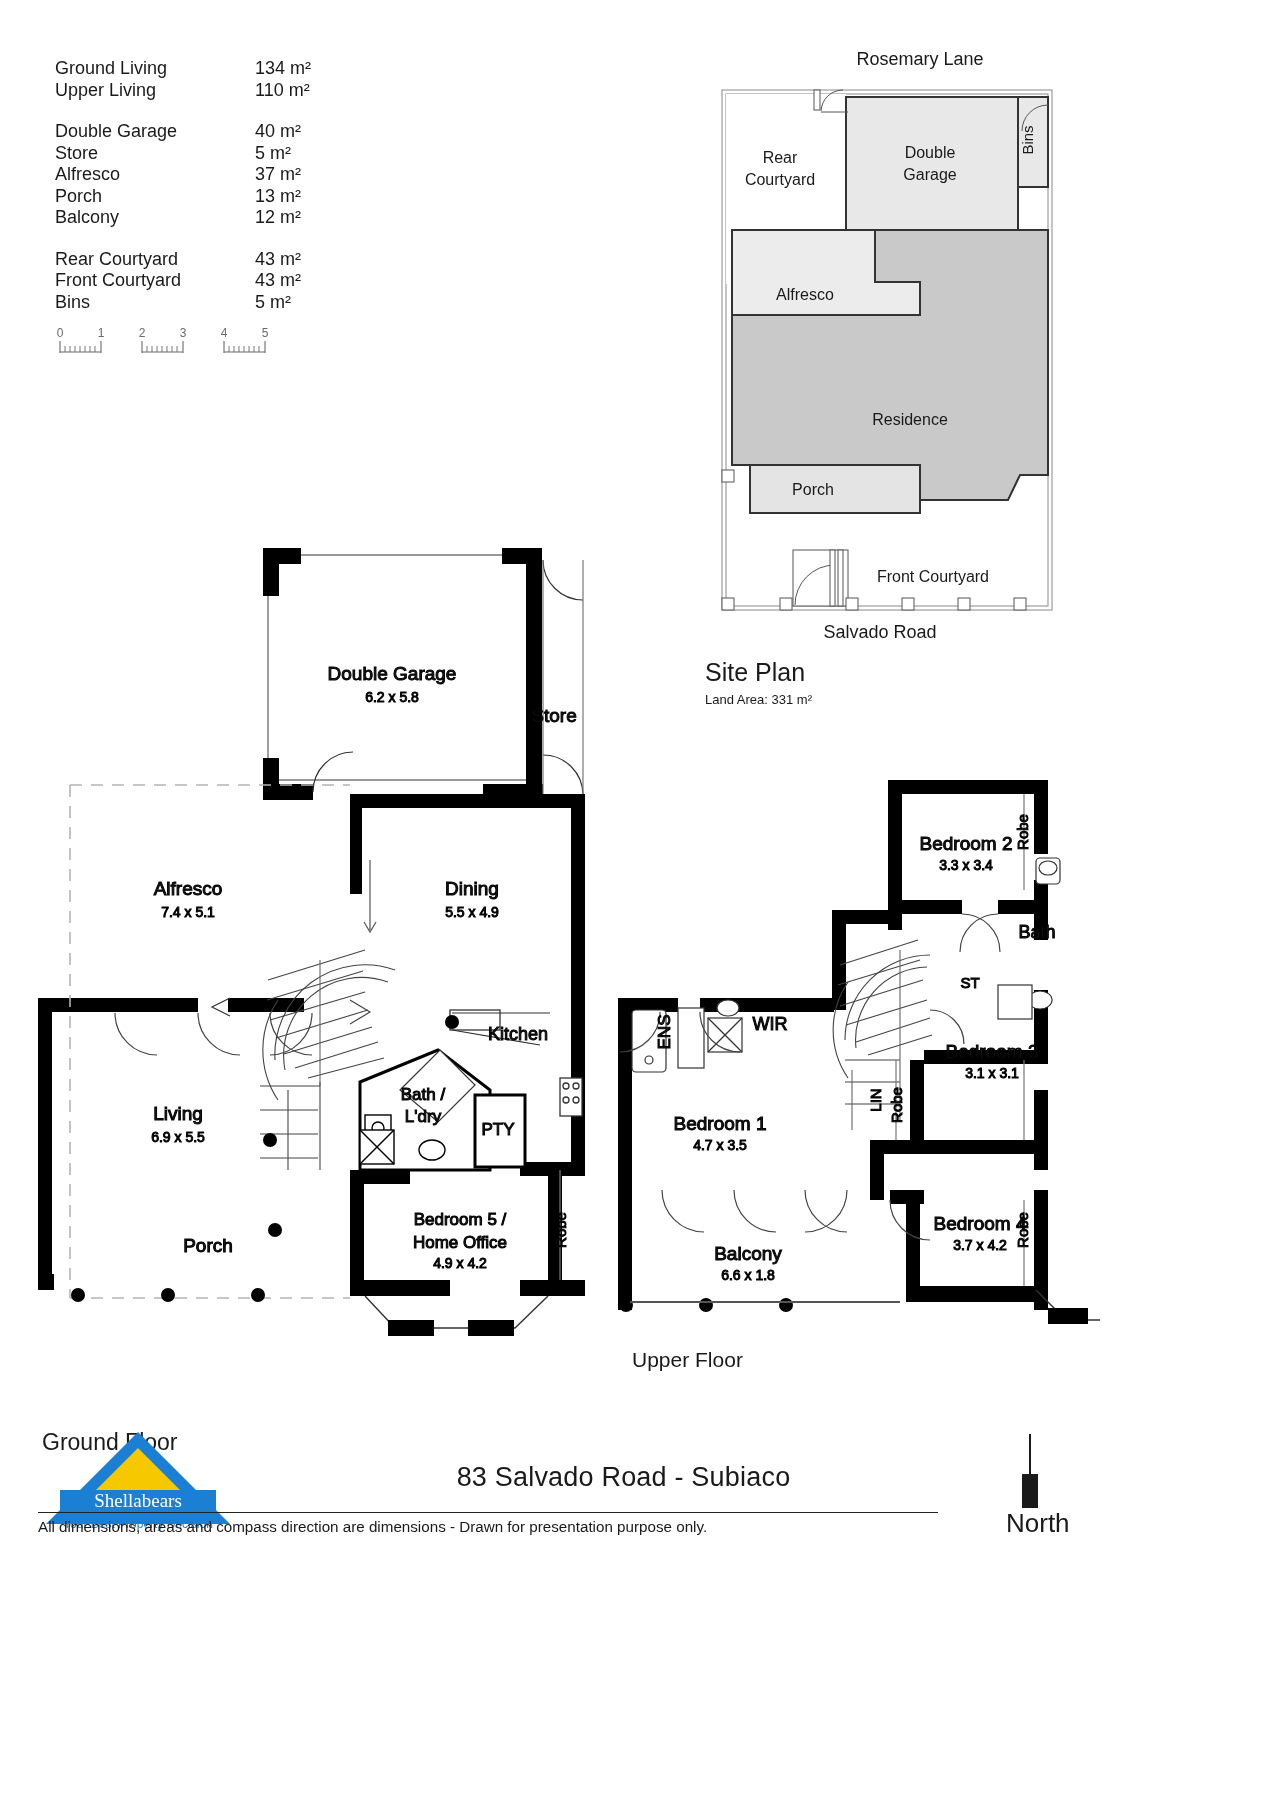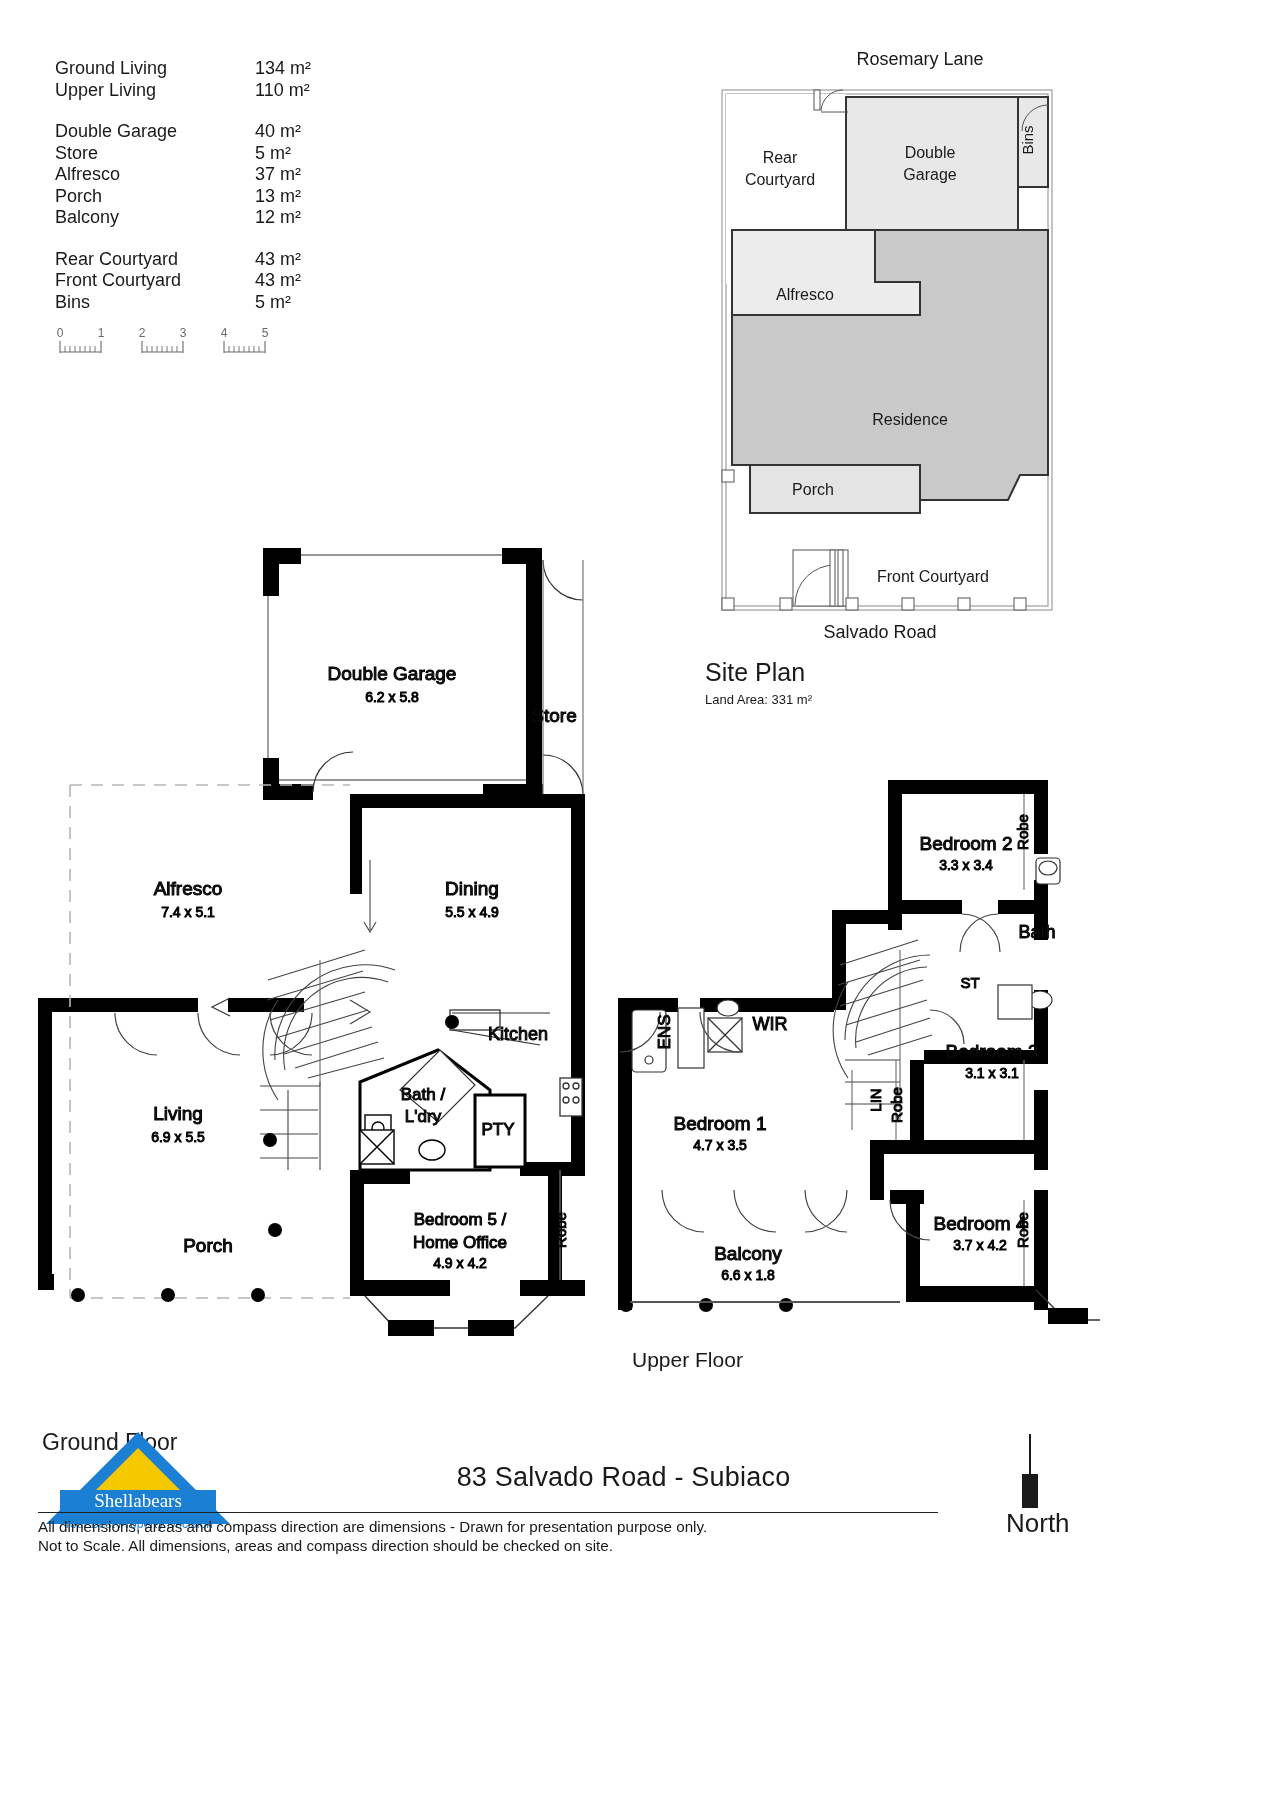--- a/index.html
+++ b/index.html
@@ -514,20 +514,19 @@
   <polygon points="100,20 160,80 40,80" fill="#f5c800"></polygon>
   <rect x="22" y="62" width="156" height="22" fill="#1b7fd4"></rect>
   <text x="100" y="79" font-size="19" fill="#ffffff" text-anchor="middle" font-family="Liberation Serif, serif">Shellabears</text>
   <text x="100" y="100" font-size="12" fill="#1b7fd4" text-anchor="middle">Your Best Property Decision</text>
 </svg>
 
 <div class="abs" id="footer-title">83 Salvado Road - Subiaco</div>
 <div class="abs" id="footer-rule"></div>
 <div class="abs" id="disclaimer">
   <div>All dimensions, areas and compass direction are dimensions - Drawn for presentation purpose only.</div>
-  <div>Not to Scale. All dimensions, areas and compass direction should be checked on site.</div>
 </div>
 
 <svg class="abs" id="north-block" viewBox="0 0 110 120">
   <line x1="55" y1="4" x2="55" y2="44" stroke="#1a1a1a" stroke-width="2"></line>
   <rect x="47" y="44" width="16" height="34" fill="#1a1a1a"></rect>
 </svg>
 <div class="abs" id="north-label">North</div>
 
 </body></html>

